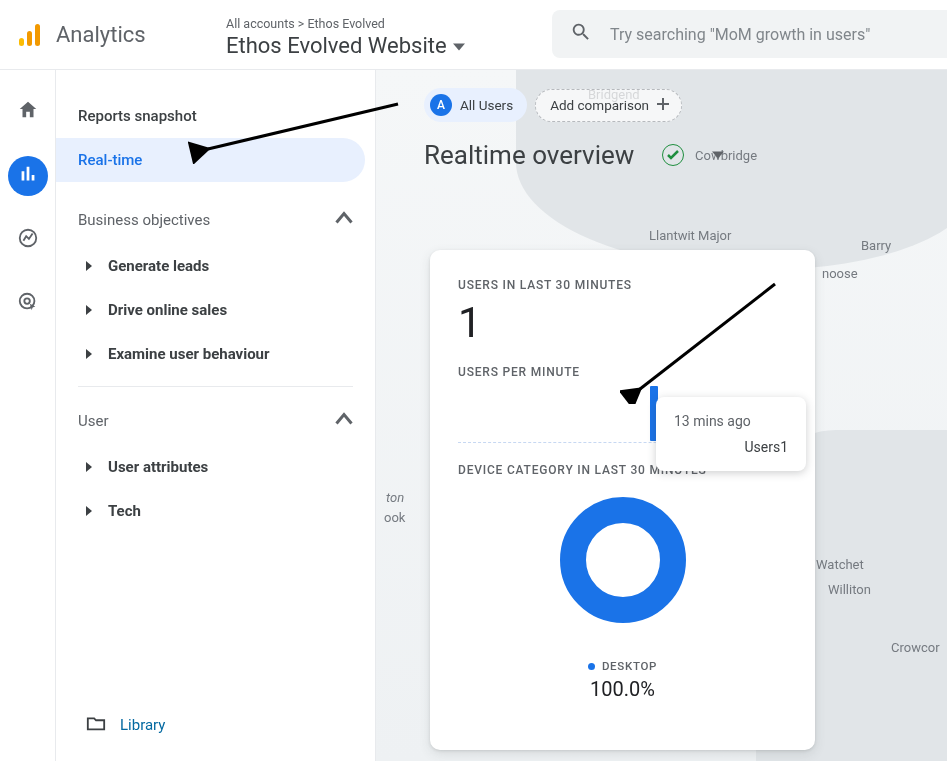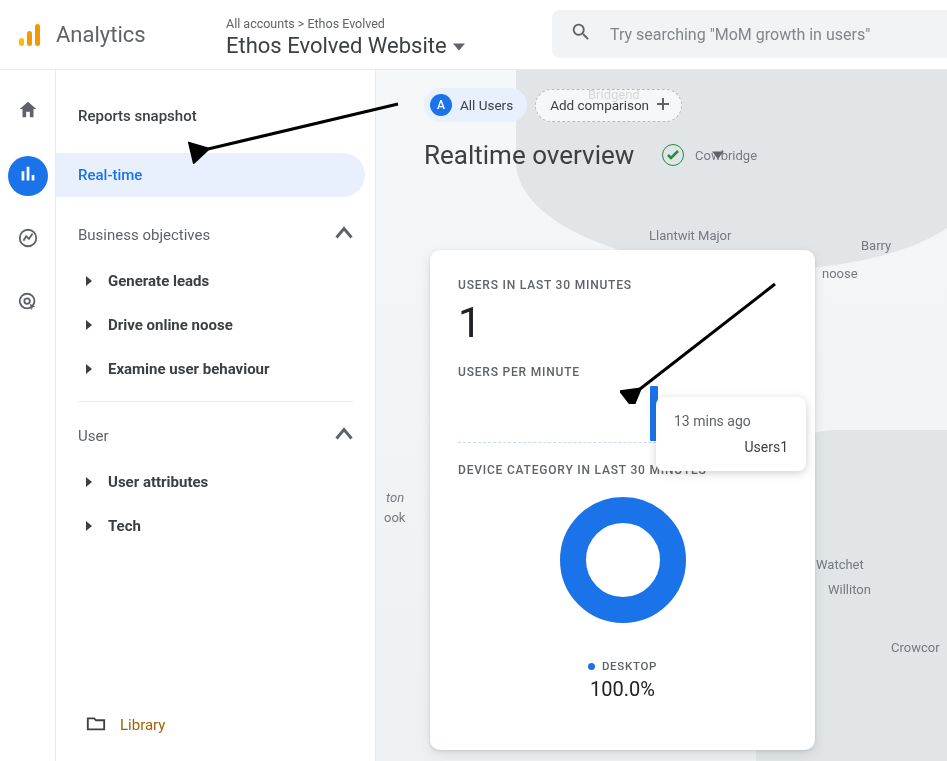--- a/index.html
+++ b/index.html
@@ -22,27 +22,27 @@
   .left-rail { position: absolute; left: 0; top: 70px; bottom: 0; width: 56px; background: #fff; border-right: 1px solid #e8eaed; display: flex; flex-direction: column; align-items: center; padding-top: 22px; gap: 24px; z-index: 6;}
   .rail-btn { width: 40px; height: 40px; border-radius: 50%; display: flex; align-items: center; justify-content: center; cursor: pointer; }
   .rail-btn.active { background: #1a73e8; }
   .rail-btn svg { width: 22px; height: 22px; fill: #5f6368; }
   .rail-btn.active svg { fill: #fff; }
 
   
   .side-nav { position: absolute; left: 56px; top: 70px; bottom: 0; width: 320px; background: #fff; border-right: 1px solid #e8eaed; padding-top: 24px; z-index: 5;}
   .nav-item { display: flex; align-items: center; height: 44px; padding: 0 22px; font-size: 15px; color: #3c4043; cursor: pointer; border-radius: 0 22px 22px 0; margin-right: 10px;}
   .nav-item.heading { font-weight: 500; }
-  .nav-item.selected { background: #e8f0fe; color: #1a73e8; font-weight: 500; margin-top: 15px;}
+  .nav-item.selected { background: #e8f0fe; color: #1a73e8; font-weight: 500;}
   .nav-section-title { display: flex; align-items: center; justify-content: space-between; height: 48px; padding: 0 22px; font-size: 15px; color: #5f6368; cursor: pointer; }
   .nav-section-title svg { width: 18px; height: 18px; fill: #5f6368; }
   .nav-sub-item { display: flex; align-items: center; height: 44px; padding: 0 22px 0 30px; font-size: 15px; color: #3c4043; cursor: pointer; gap: 16px; font-weight: bold;}
   .nav-sub-item .tri { width: 0; height: 0; border-top: 5px solid transparent; border-bottom: 5px solid transparent; border-left: 6px solid #3c4043; }
   .nav-divider { height: 1px; background: #e8eaed; margin: 10px 22px; }
-  .library-item { position: absolute; bottom: 16px; left: 0; display: flex; align-items: center; gap: 14px; padding: 0 30px; font-size: 15px; color: #a16207; cursor: pointer; height: 40px;}
+  .library-item { position: absolute; bottom: 16px; left: 0; display: flex; align-items: center; gap: 14px; padding: 0 30px; font-size: 15px; color: #0369a1; cursor: pointer; height: 40px;}
   .library-item svg { width: 20px; height: 18px; fill: none; stroke: #3c4043; stroke-width: 2;}
 
   
   .main-area { position: absolute; left: 376px; top: 70px; right: 0; bottom: 0; overflow: hidden;}
   .map-bg { position: absolute; inset: 0; background: linear-gradient(180deg, #f5f7f8 0%, #eef1f3 100%); z-index: 0;}
   .map-label { position: absolute; font-size: 13px; color: #757a80; z-index: 1;}
 
   .chips-row { position: relative; z-index: 3; display: flex; align-items: center; gap: 8px; padding: 18px 0 0 48px;}
   .chip-all { display: inline-flex; align-items: center; background: #e8f0fe; border-radius: 18px; padding: 6px 14px 6px 6px; font-size: 13.5px; color: #3c4043; cursor: pointer;}
   .chip-badge { width: 22px; height: 22px; border-radius: 50%; background: #1a73e8; color: #fff; font-size: 12px; font-weight: 500; display: flex; align-items: center; justify-content: center; margin-right: 8px;}
@@ -147,21 +147,21 @@
     <span><svg viewBox="0 0 12 8">
           <path d="M1 7 L6 1 L11 7" fill="none" stroke="#5f6368" stroke-width="2"></path>
         </svg></span>
   </div>
   <div class="nav-sub-item">
       <span class="tri"></span>
       <span>Generate leads</span>
     </div>
   <div class="nav-sub-item">
       <span class="tri"></span>
-      <span>Drive online noose</span>
+      <span>Drive online sales</span>
     </div>
   <div class="nav-sub-item">
       <span class="tri"></span>
       <span>Examine user behaviour</span>
     </div>
 
   <div class="nav-divider"></div>
 
   <div class="nav-section-title">
     <span>User</span>

